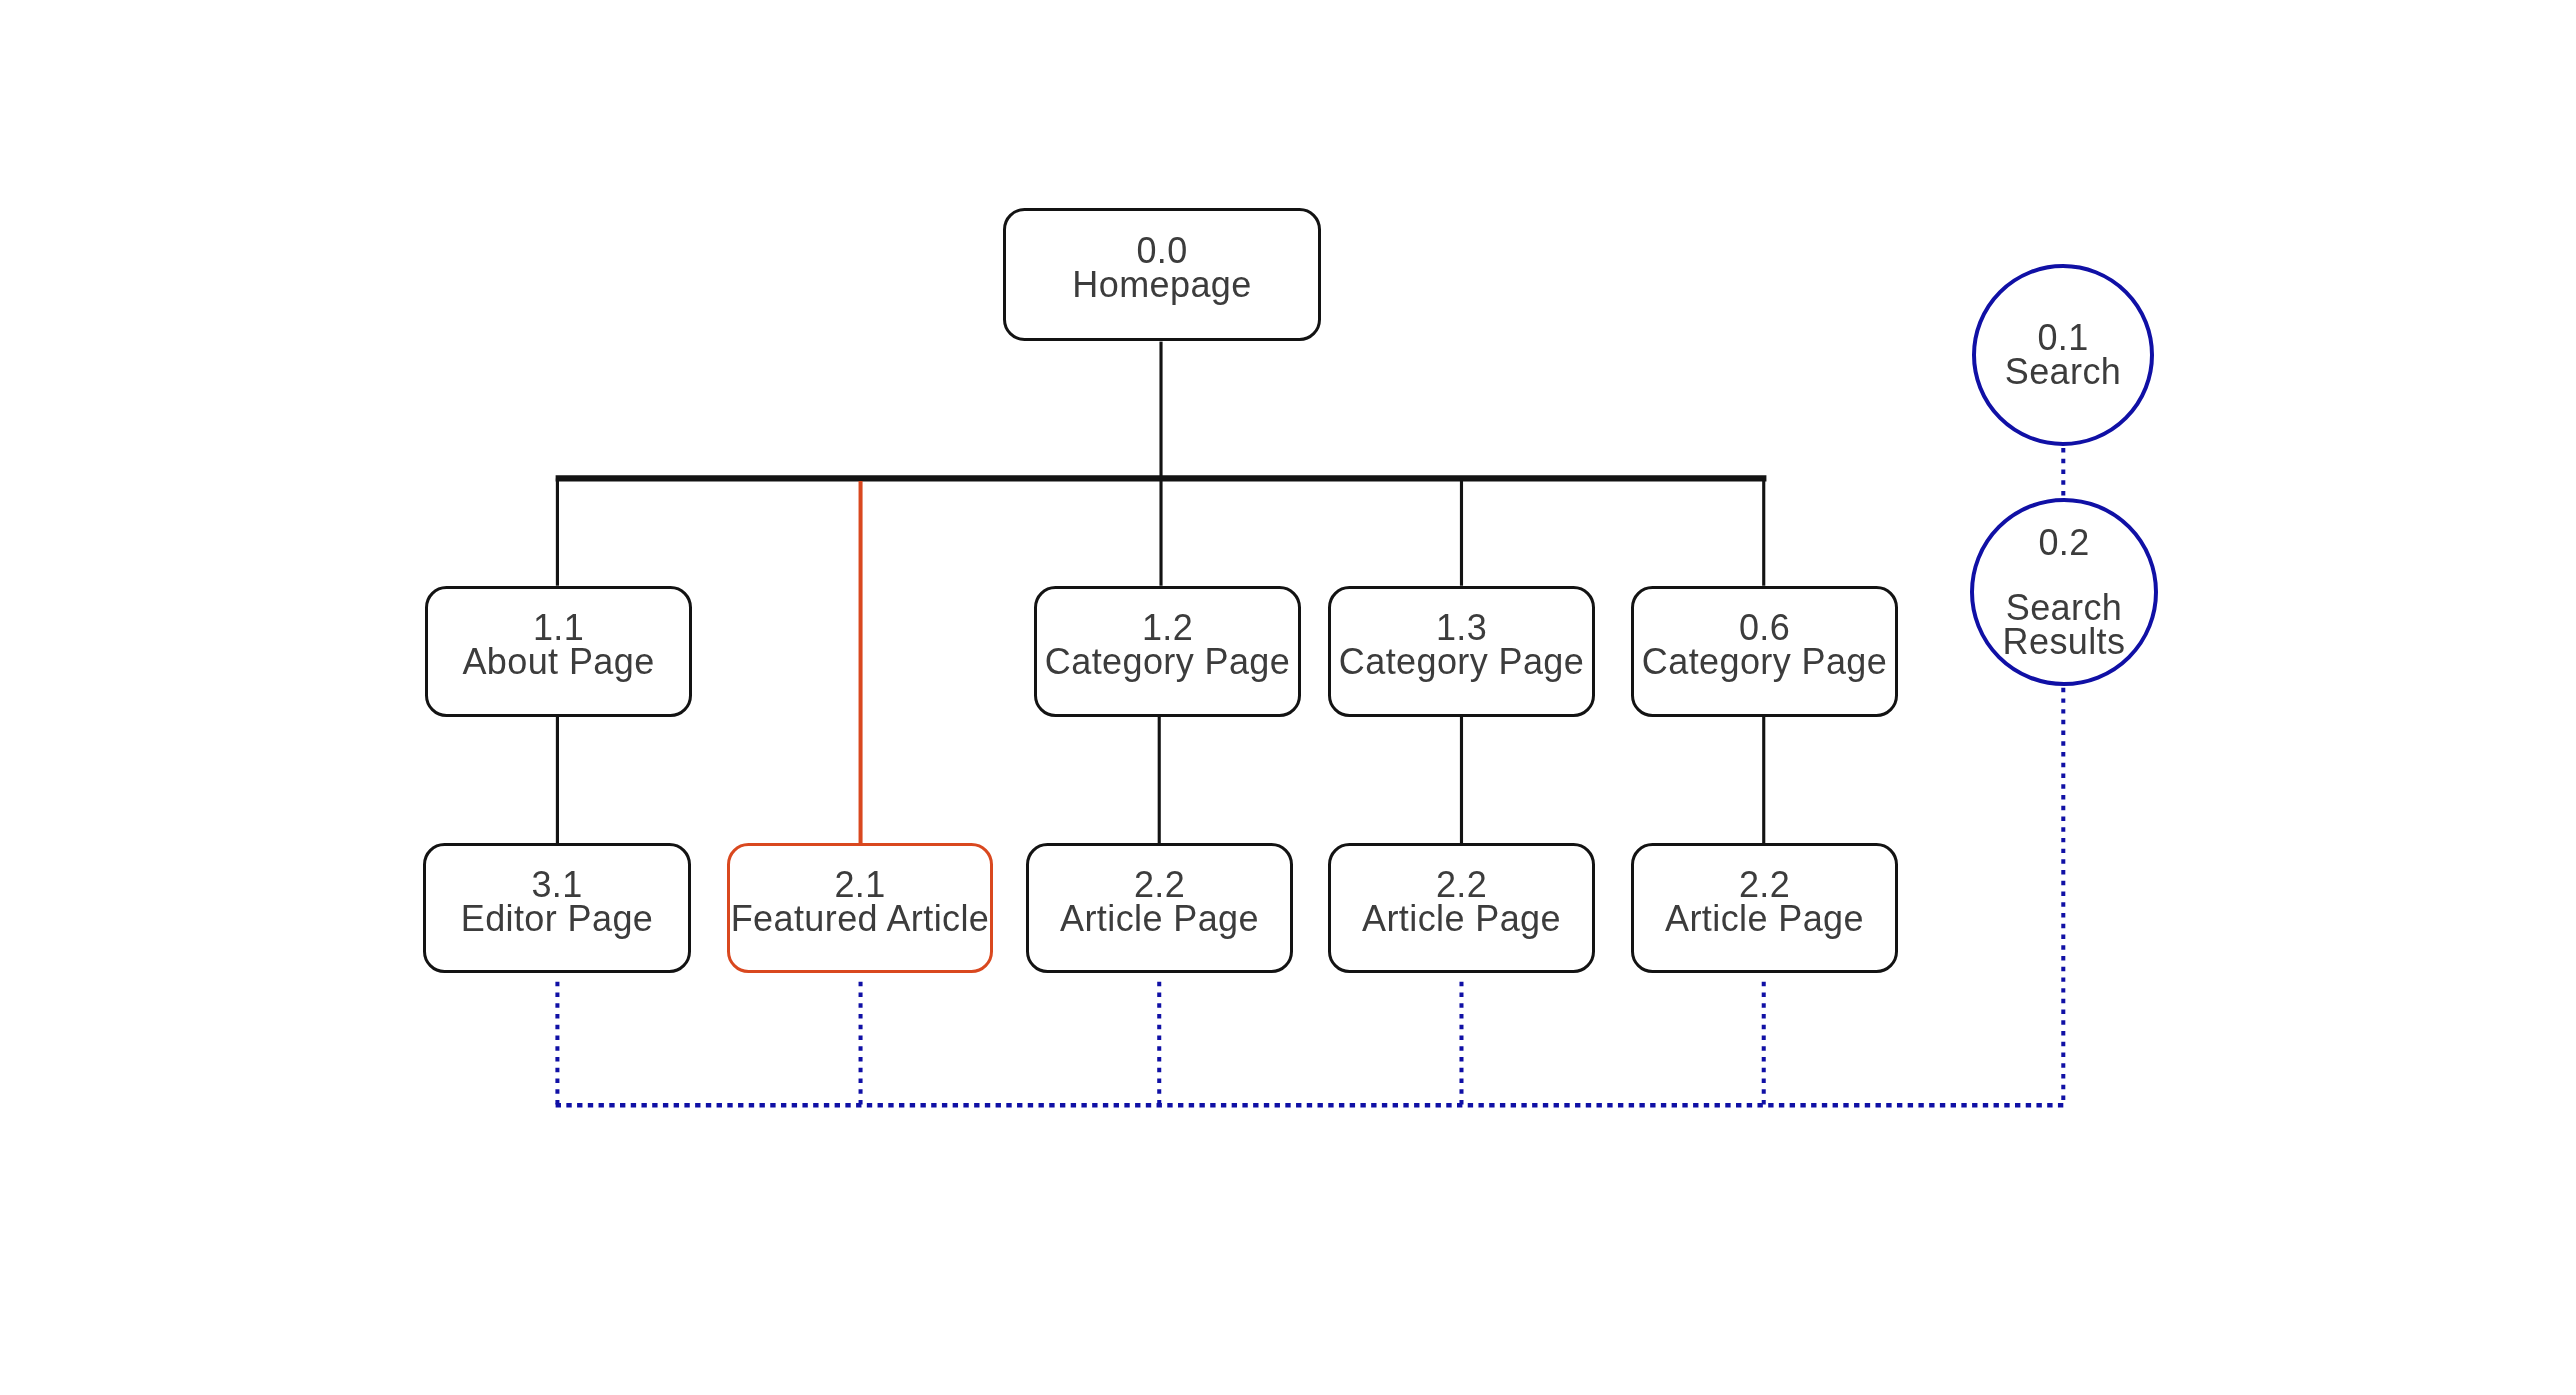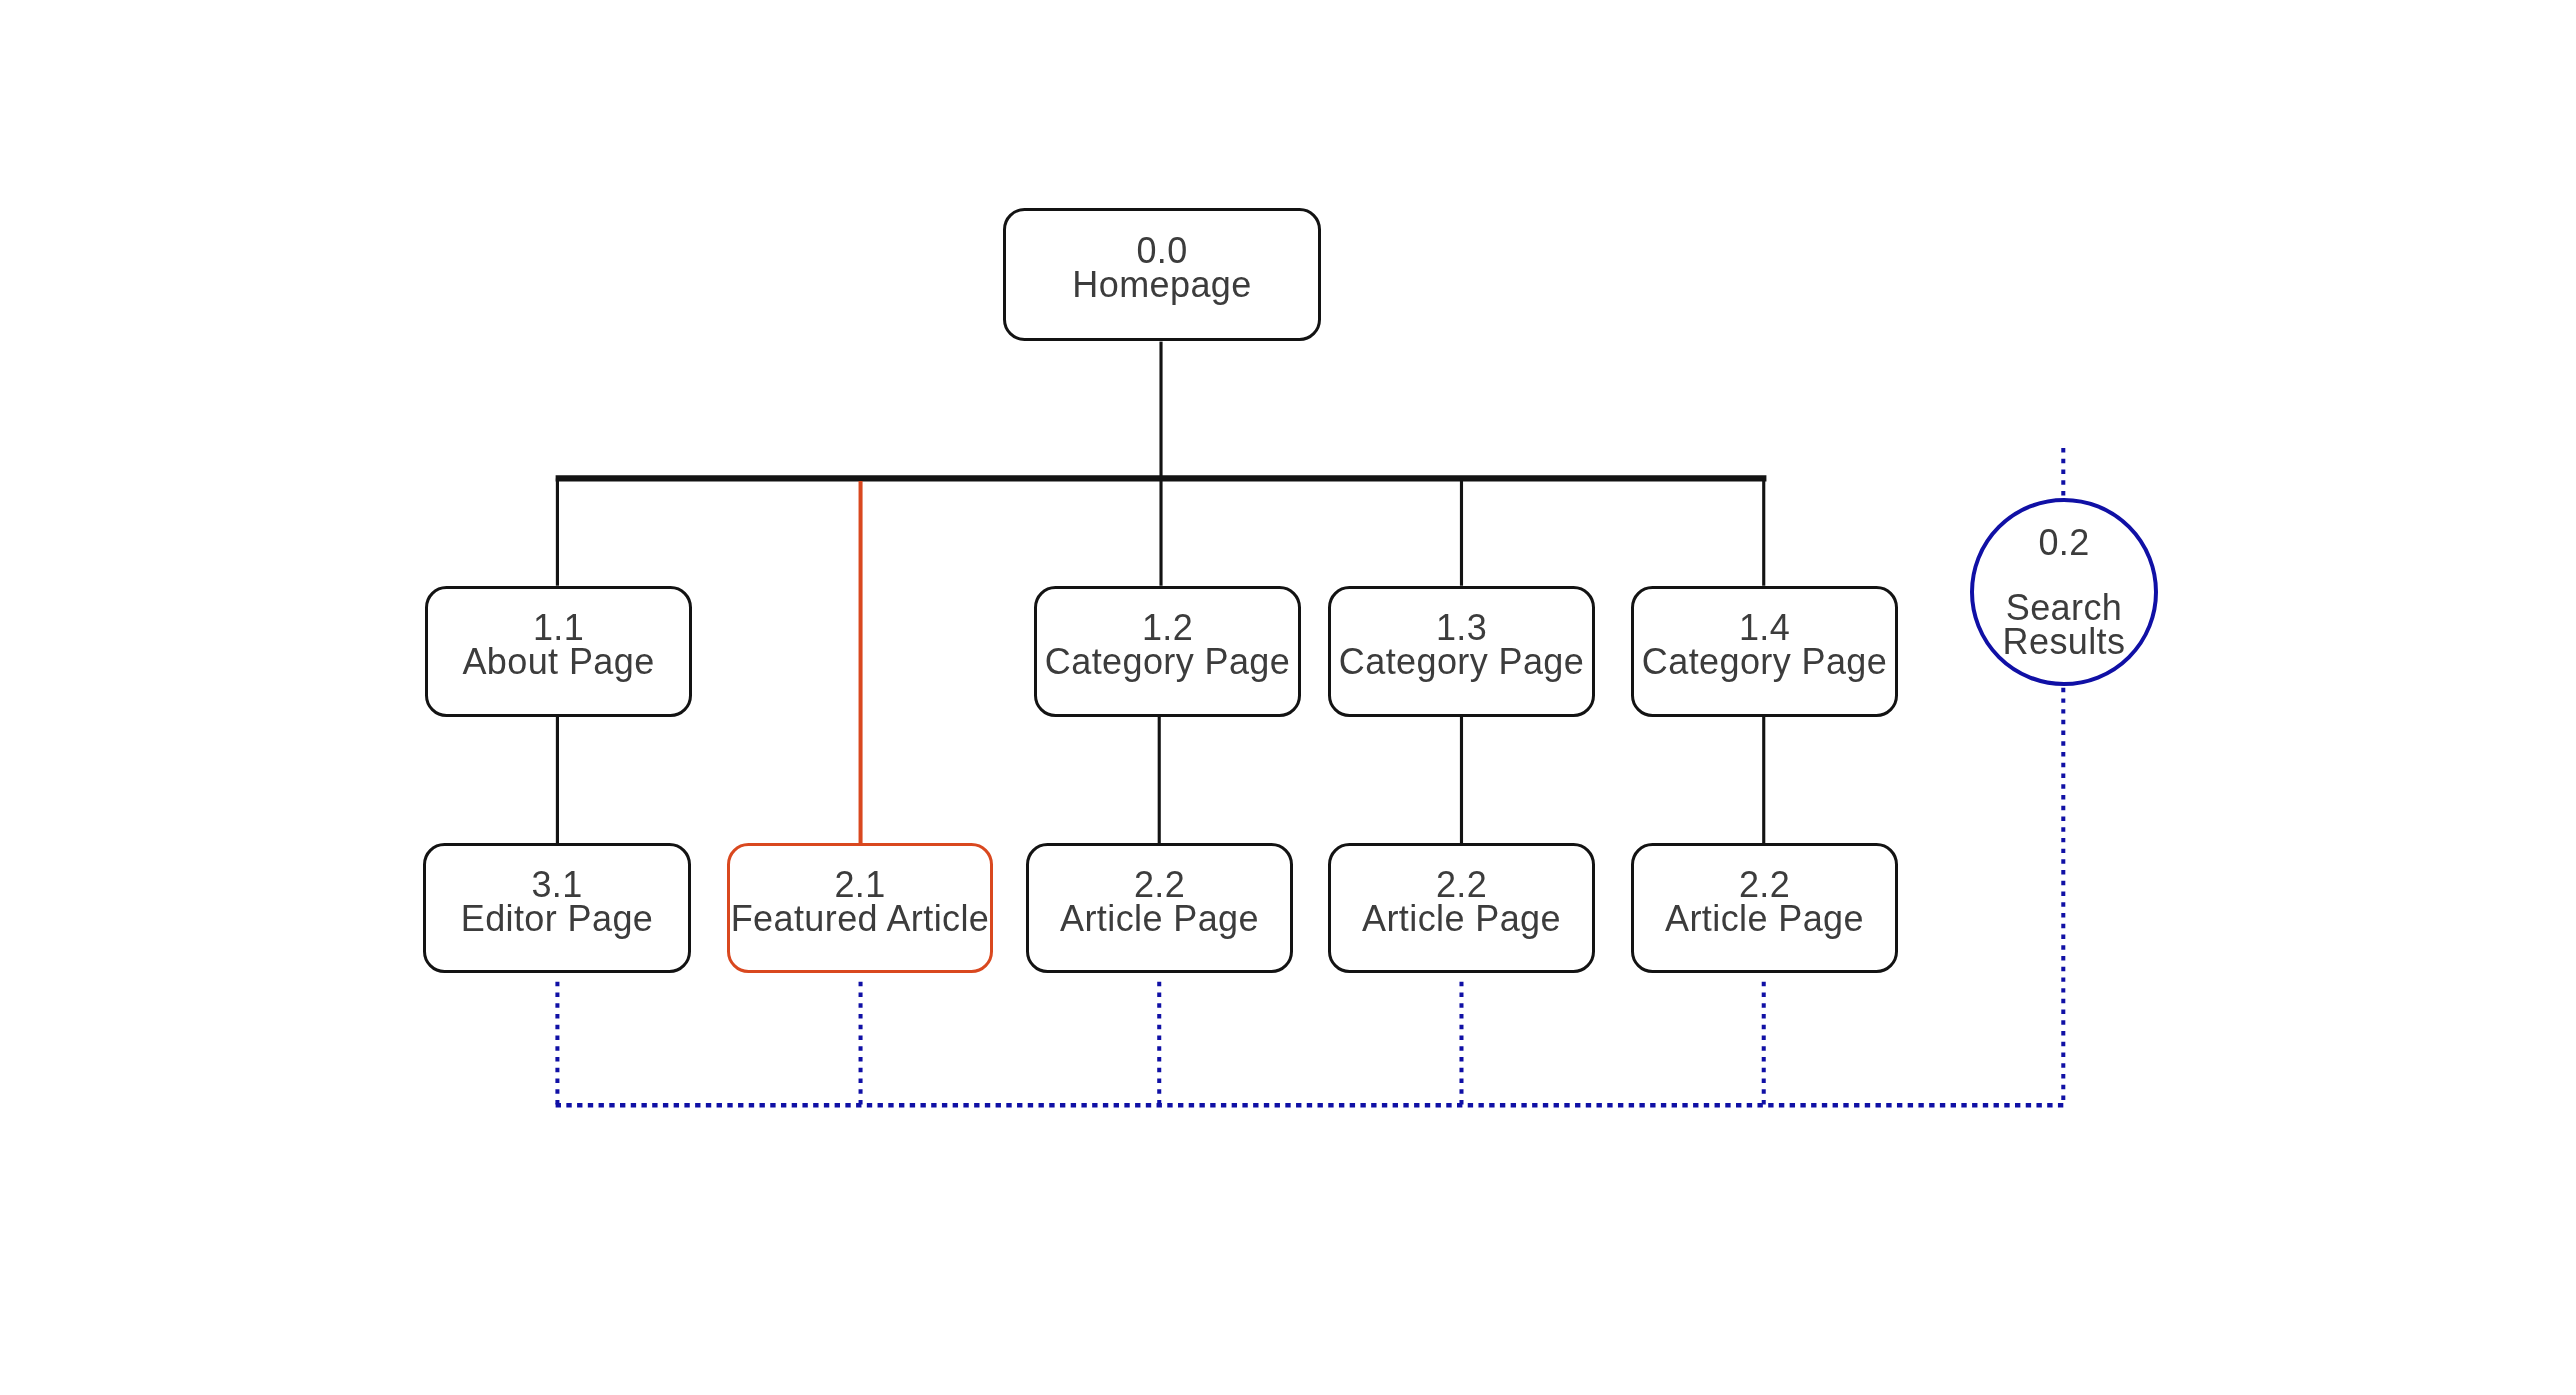--- a/index.html
+++ b/index.html
@@ -86,39 +86,43 @@
       <line x1="2307" y1="769" x2="2307" y2="1234"></line>
       <line x1="621" y1="1236" x2="2307" y2="1236" stroke-width="5" stroke-dasharray="6 6"></line>
     </g>
   </svg>
 
   <div class="node box" style="left:1003px; top:208px; width:318px; height:133px;">
     <span class="num">0.0</span>
     <span class="label">Homepage</span>
   </div>
 
+  <div class="node circle" style="left:1972px; top:264px; width:182px; height:182px;">
+    <span class="num">0.1</span>
+    <span class="label">Search</span>
+  </div>
   <div class="node circle" style="left:1970px; top:498px; width:188px; height:188px; padding:0 21.5px;gap:31px;">
     <span class="num">0.2</span>
     <span class="label">Search Results</span>
   </div>
 
   <div class="node box" style="left:425px; top:586px; width:267px; height:131px;">
     <span class="num">1.1</span>
     <span class="label">About Page</span>
   </div>
   <div class="node box" style="left:1026px; top:586px; width:267px; height:131px;margin-left:8px;">
     <span class="num">1.2</span>
     <span class="label">Category Page</span>
   </div>
   <div class="node box" style="left:1328px; top:586px; width:267px; height:131px;">
     <span class="num">1.3</span>
     <span class="label">Category Page</span>
   </div>
   <div class="node box" style="left:1631px; top:586px; width:267px; height:131px;">
-    <span class="num">1.4</span>
+    <span class="num">0.6</span>
     <span class="label">Category Page</span>
   </div>
 
   <div class="node box" style="left:423px; top:843px; width:268px; height:130px;">
     <span class="num">3.1</span>
     <span class="label">Editor Page</span>
   </div>
   <div class="node box accent" style="left:727px; top:843px; width:266px; height:130px;">
     <span class="num">2.1</span>
     <span class="label">Featured Article</span>

